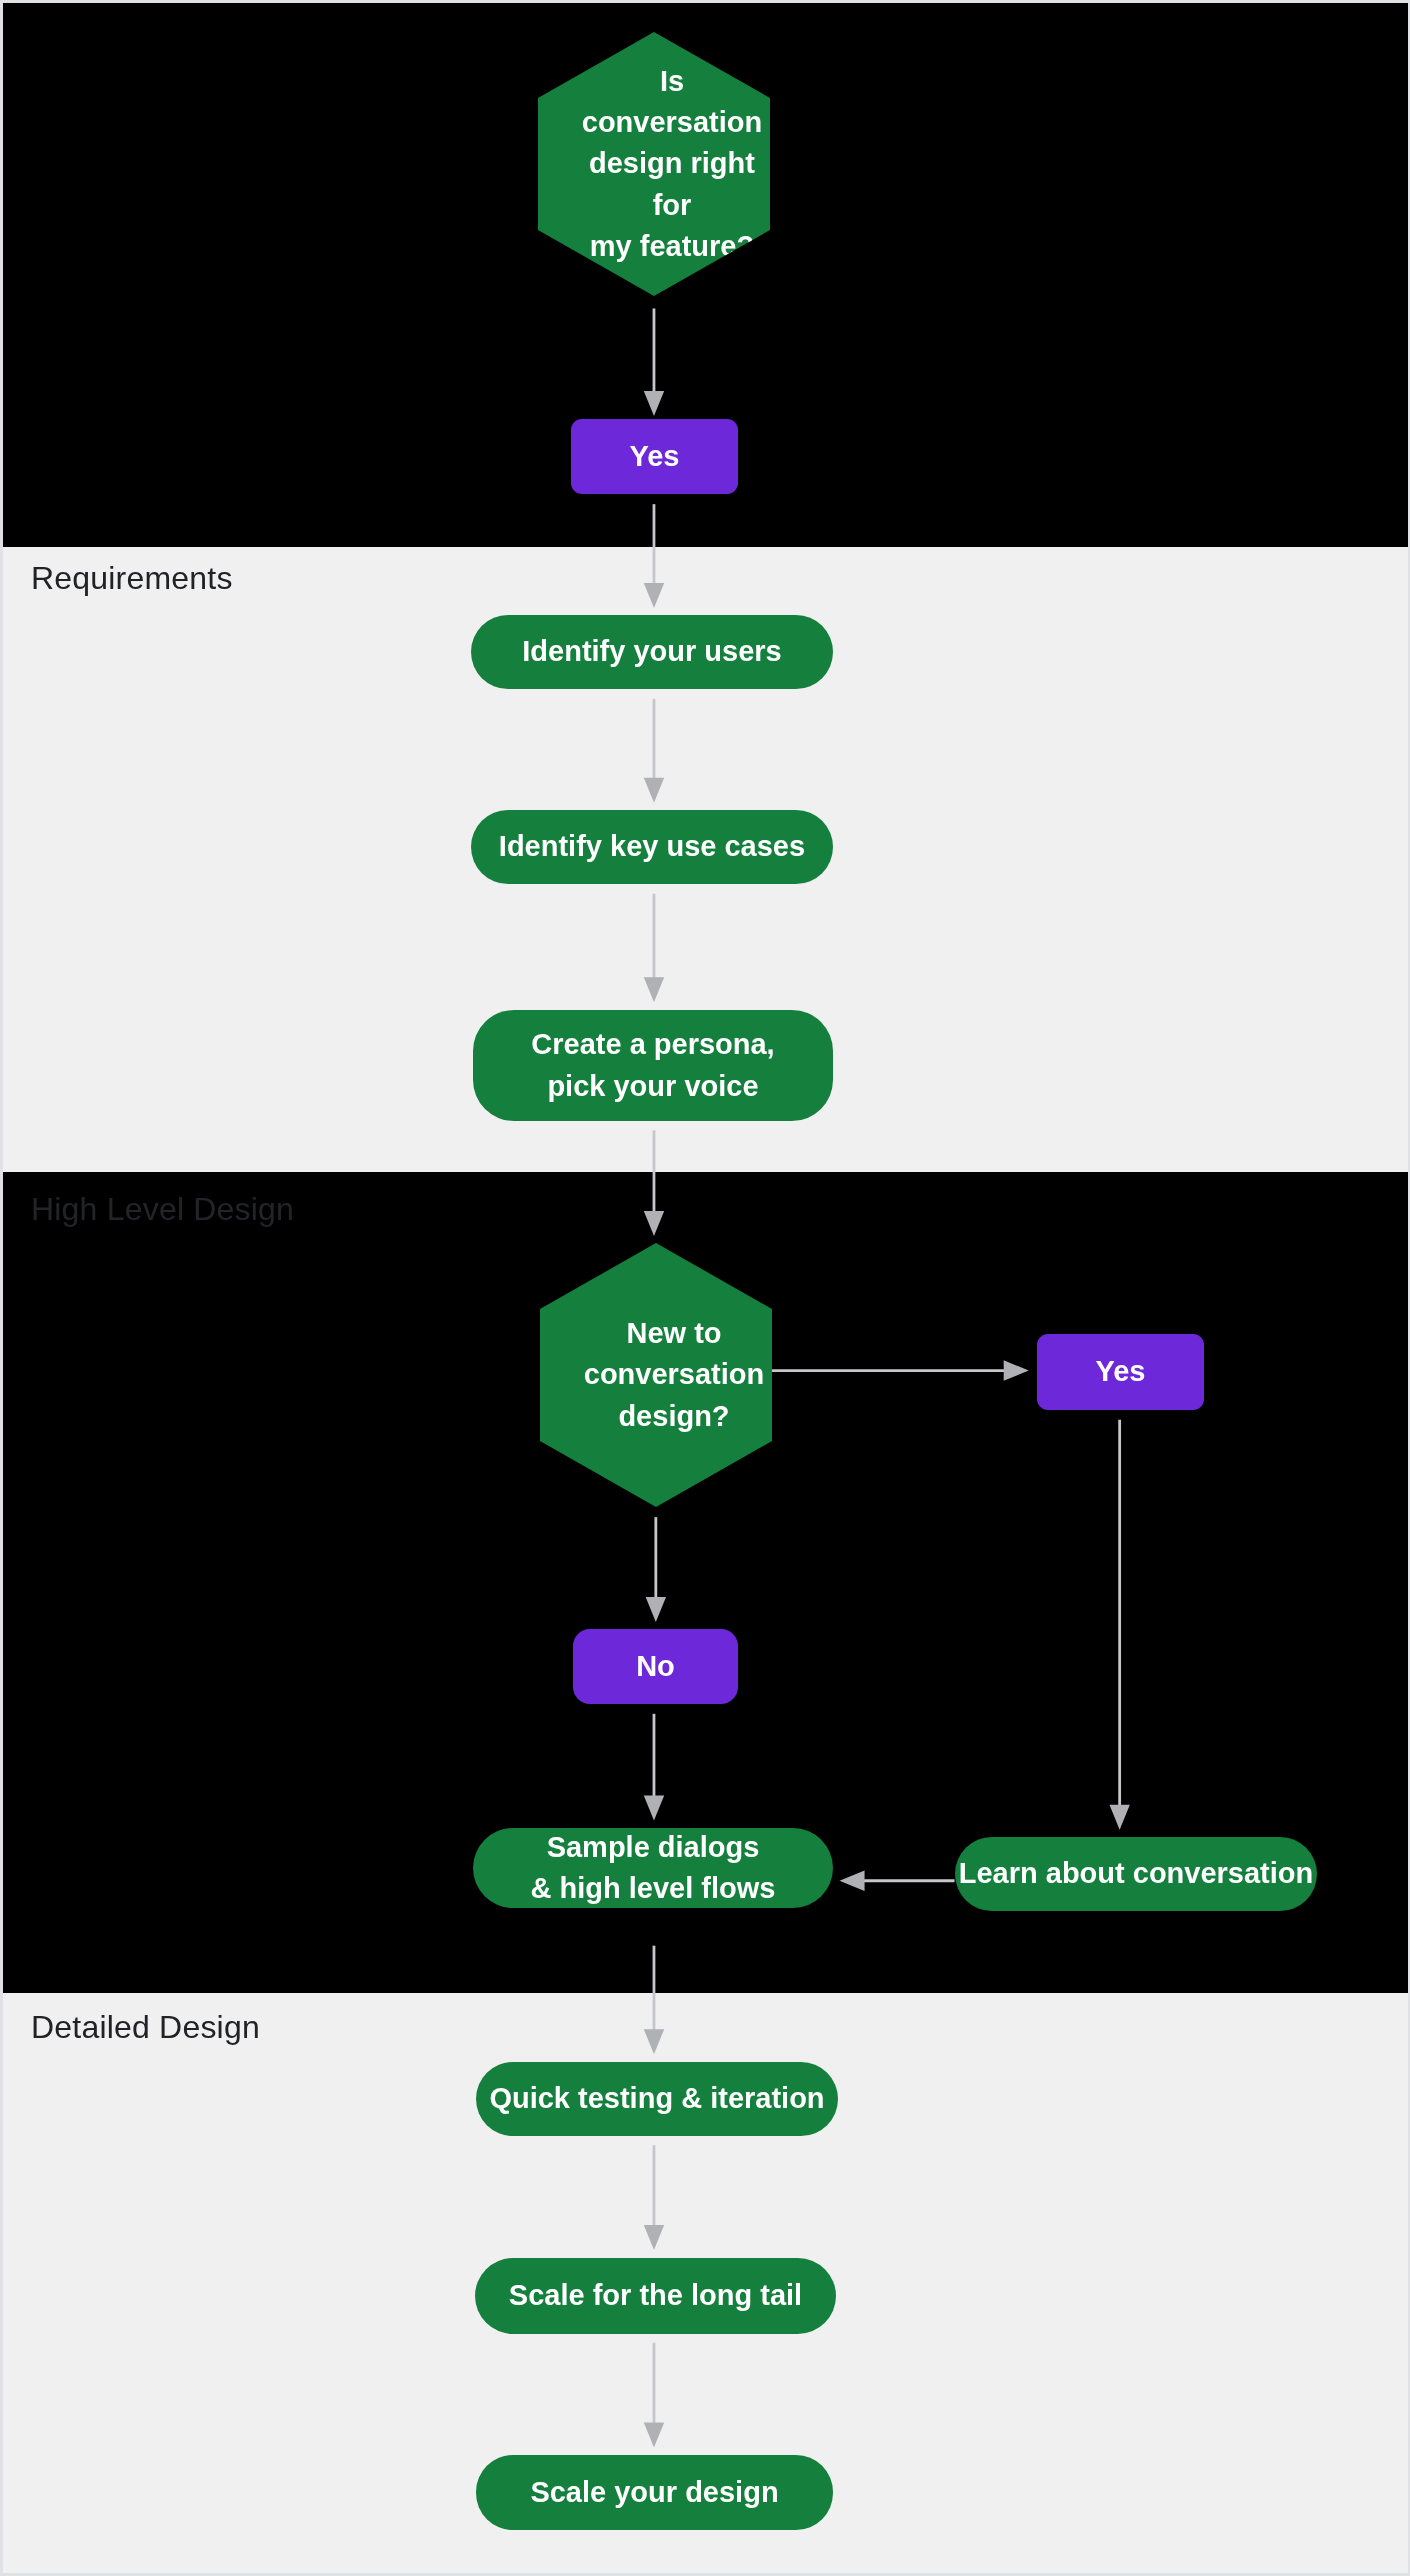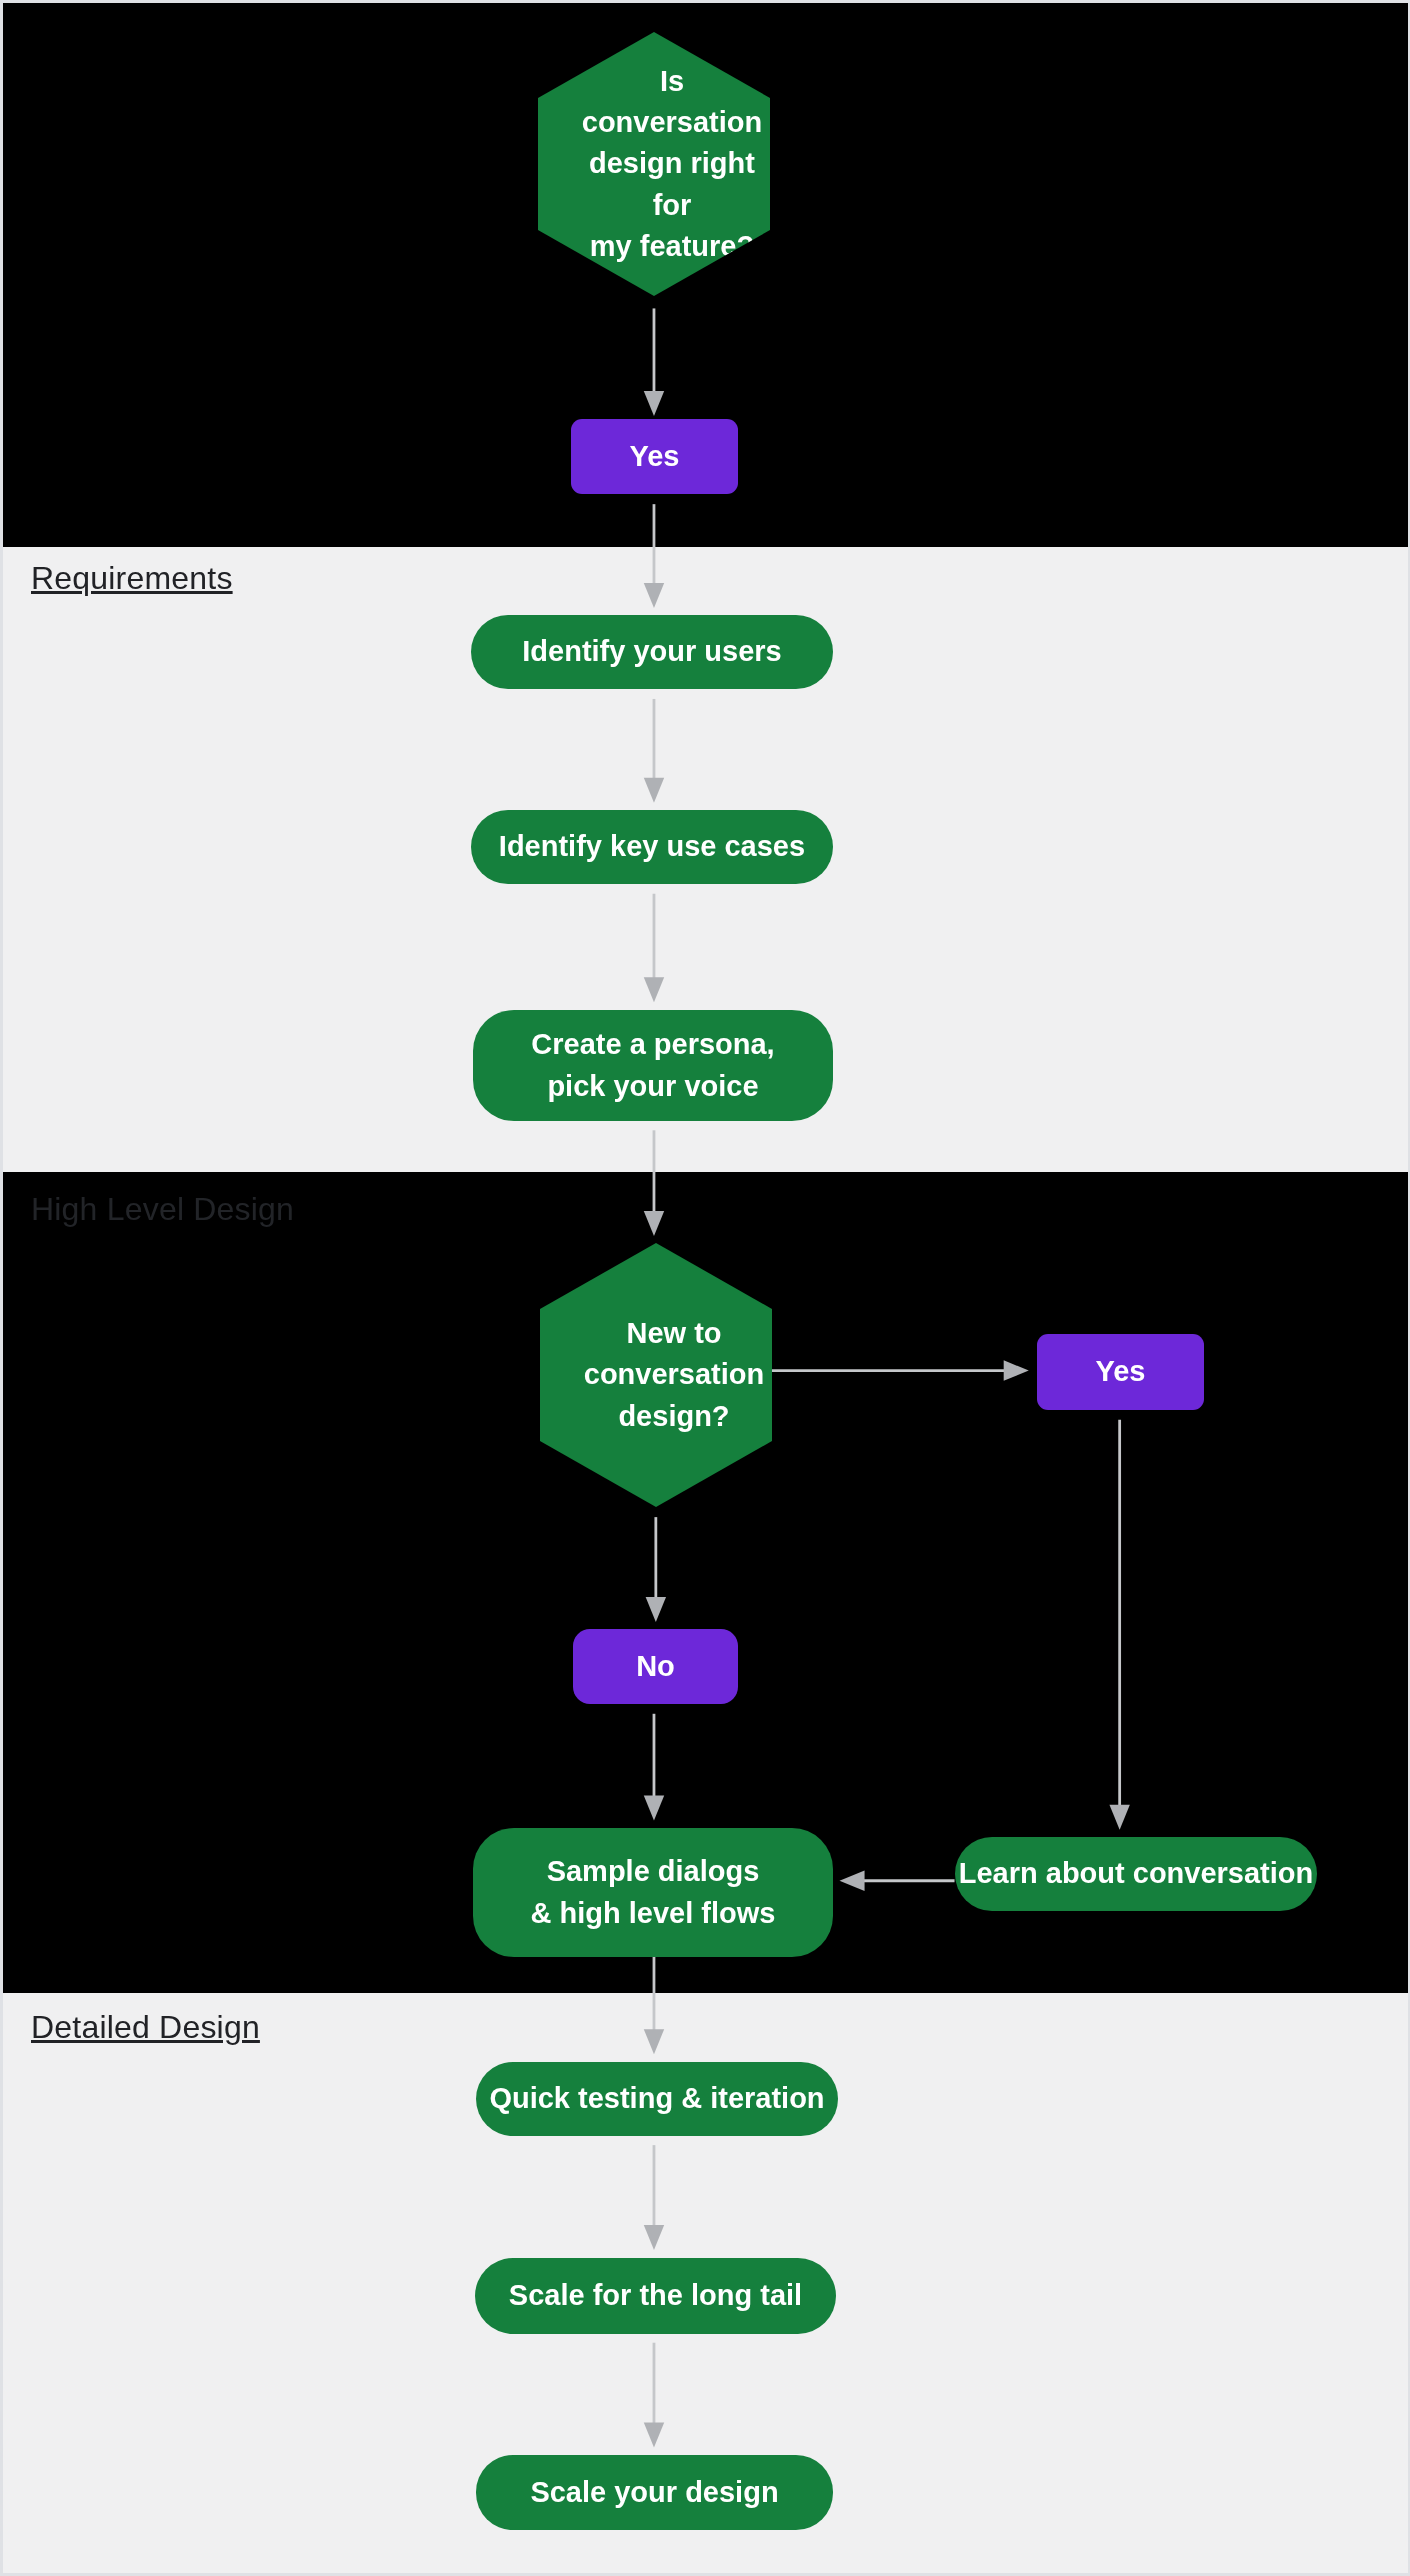--- a/index.html
+++ b/index.html
@@ -15,21 +15,21 @@
   .sec.light{background:#f0f0f1;}
   .sec1{top:2.8px;height:545px;}
   .sec2{top:547px;height:625px;}
   .sec3{top:1172px;height:821px;}
   .sec4{top:1993px;height:580px;}
 
   .section-label{
     position:absolute;left:31px;
     font-size:32px;font-weight:400;letter-spacing:0.2px;
   }
-  .section-label.on-light{color:#212226;text-decoration:underline;}
+  .section-label.on-light{color:#212226;}
   .section-label.on-dark{color:#222428;}
   .lbl-requirements{top:560px;}
   .lbl-highlevel{top:1191px;}
   .lbl-detailed{top:2009px;text-align:center;}
 
   .connectors{position:absolute;left:0;top:0;width:1410px;height:2576px;pointer-events:none;}
   .connectors line{stroke:#c5c7ca;stroke-width:3;}
   .connectors polygon{fill:#afb1b5;}
 
   .node{
@@ -56,21 +56,21 @@
   .ans-yes1{left:571px;top:419px;height:75px;}
   .ans-yes2{left:1037px;top:1334px;}
   .ans-no{left:573px;top:1629px;width:165px;height:75px;border-radius:17px;}
 
   .pill{
     background:#15803d;border-radius:41px;
   }
   .p-users{left:471px;top:615px;width:362px;height:74px;border-radius:37px;}
   .p-usecases{left:471px;top:810px;width:362px;height:74px;border-radius:37px;}
   .p-persona{left:473px;top:1010px;width:360px;height:111px;}
-  .p-sample{left:473px;top:1828px;width:360px;height:129px;}
+  .p-sample{left:473px;top:1828px;width:360px;height:80px;}
   .p-learn{left:955px;top:1837px;width:362px;height:74px;border-radius:37px;}
   .p-quick{left:476px;top:2062px;width:362px;height:74px;border-radius:37px;}
   .p-longtail{left:475px;top:2258px;width:361px;height:76px;border-radius:38px;}
   .p-scale{left:476px;top:2455px;width:357px;height:75px;border-radius:37px;}
 </style>
 </head>
 <body>
 
 <div class="page">
 

